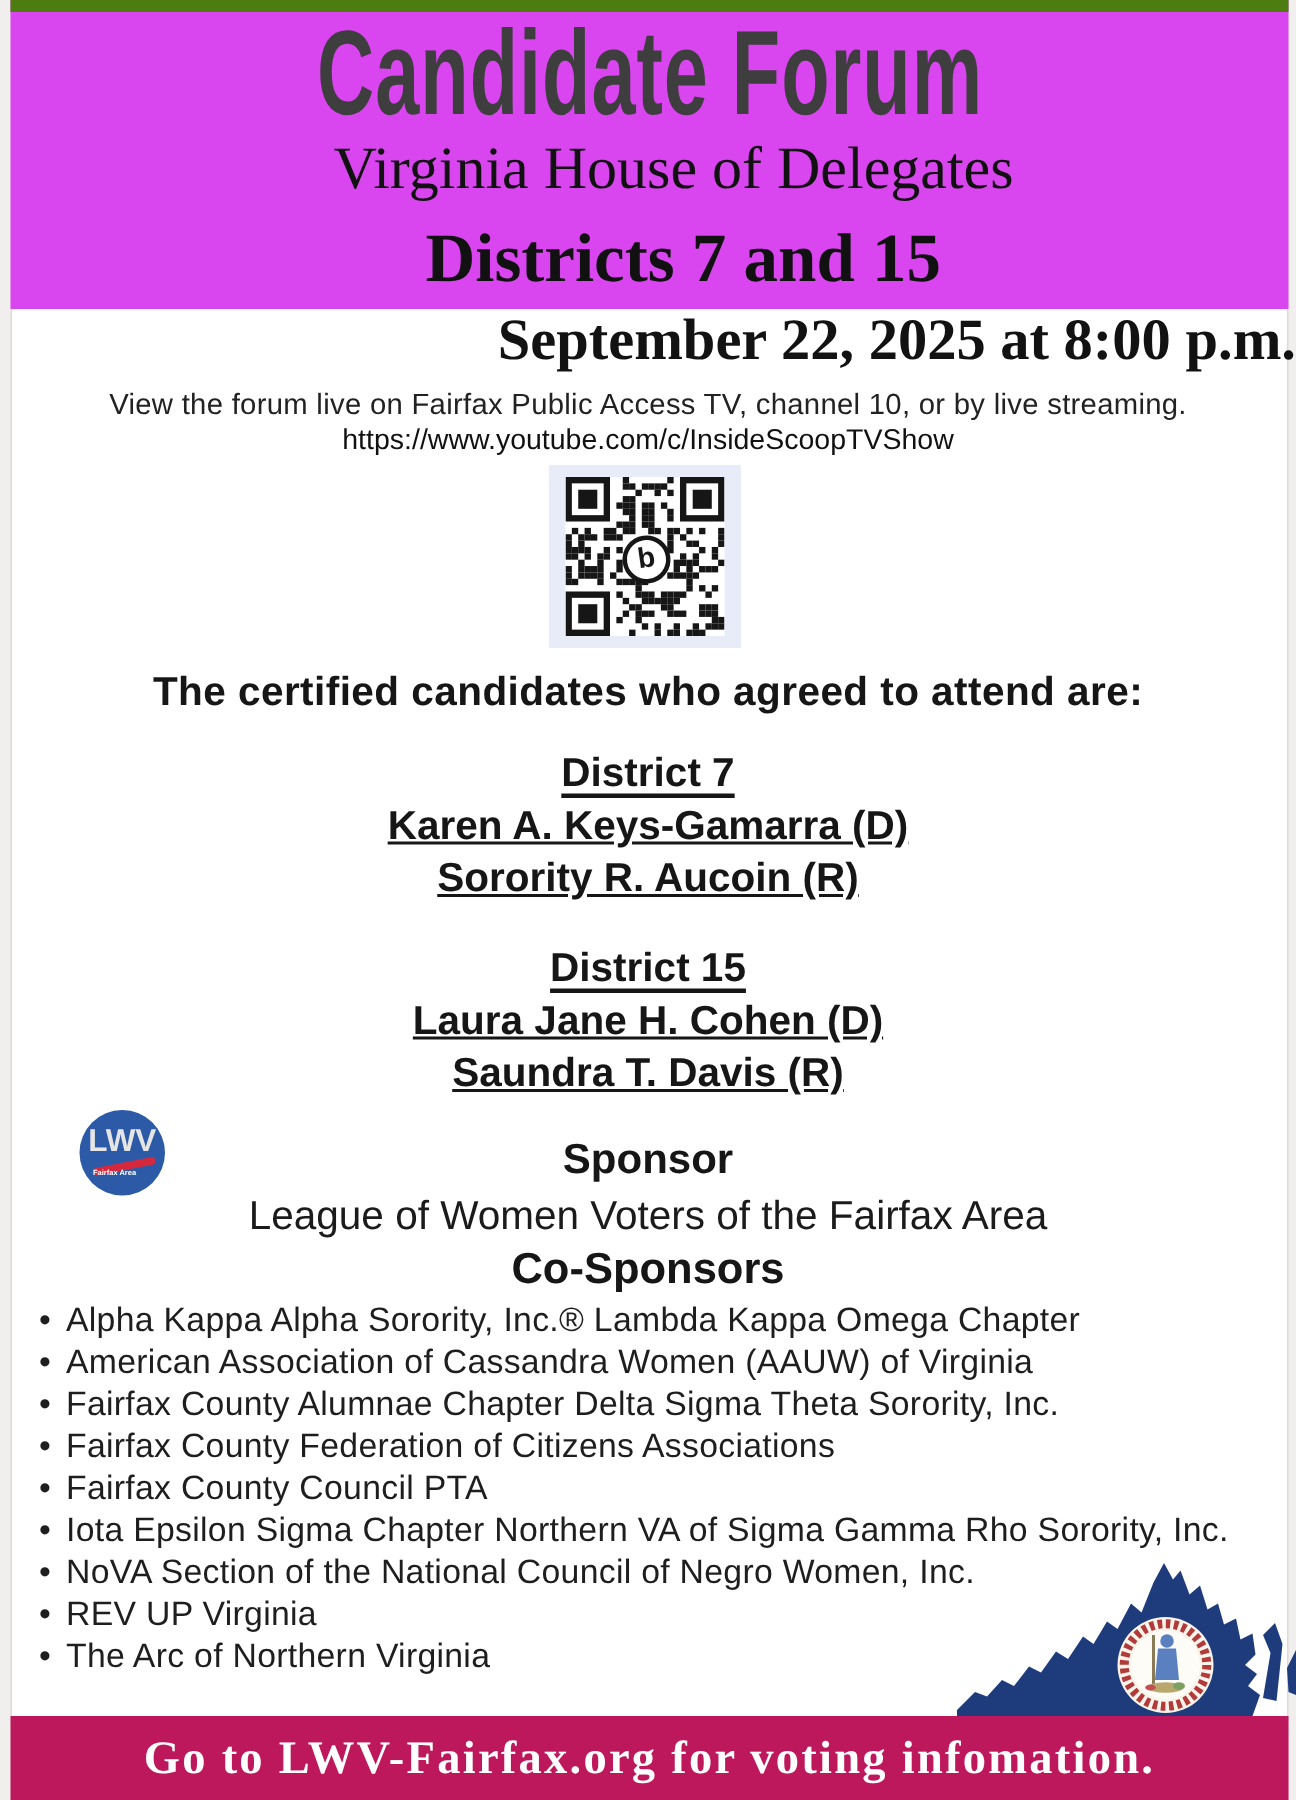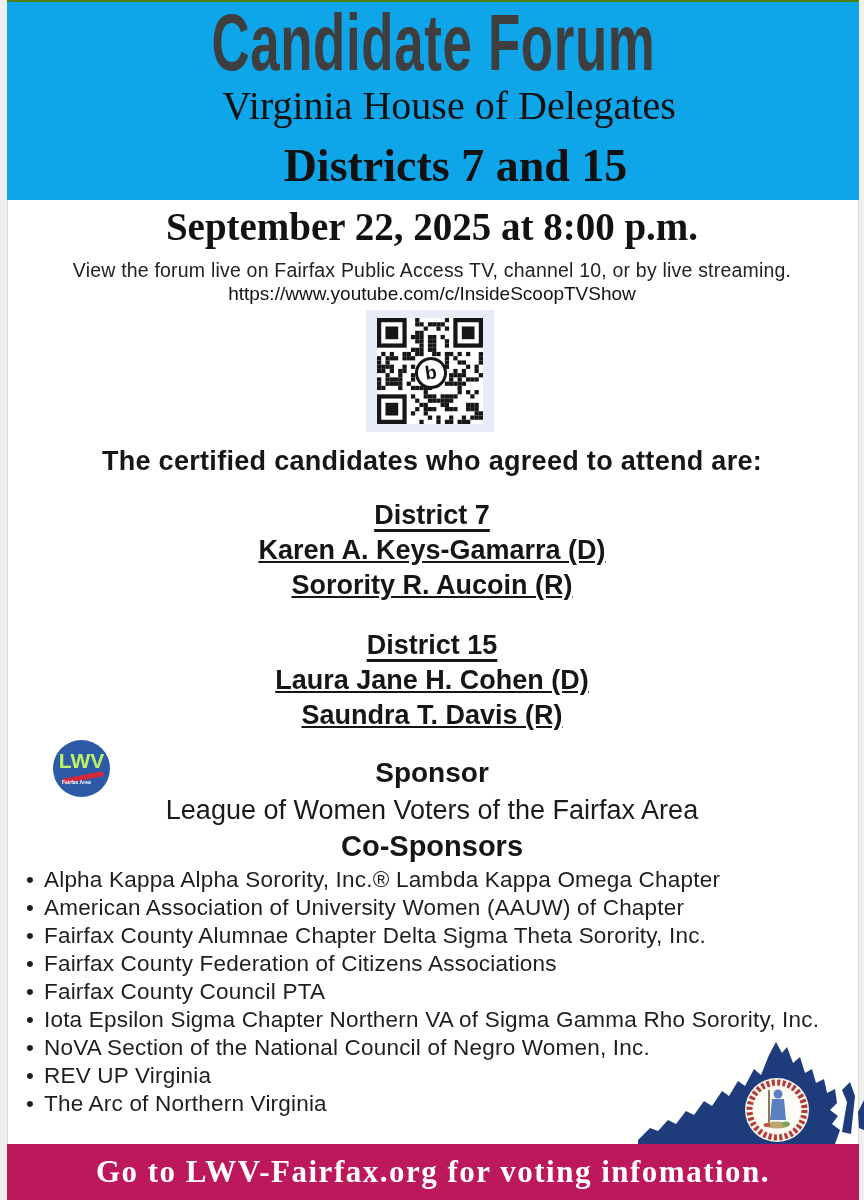--- a/index.html
+++ b/index.html
@@ -9,31 +9,31 @@
     font-family:"Liberation Sans",sans-serif;
     overflow:hidden;
   }
   .canvas{position:relative;width:864px;height:1200px;background:#eceae8;}
   .page-bg{position:absolute;top:0;left:7px;right:5px;bottom:0;background:#ffffff;}
   .side-strip{position:absolute;top:0;bottom:0;background:#f1efed;}
   .side-strip.left{left:0;width:7px;border-right:1px solid #dddad6;}
   .side-strip.right{right:0;width:5px;border-left:1px solid #dddad6;}
 
   
-  .header{position:absolute;top:0;left:7px;right:5px;height:198px;background:#0ea5e9;border-top:2px solid #4d7c0f;}
+  .header{position:absolute;top:0;left:7px;right:5px;height:198px;background:#d946ef;border-top:8px solid #4d7c0f;}
   .main-title{position:absolute;top:4px;left:0;right:0;text-align:center;
     font-size:80px;line-height:74px;font-weight:bold;color:#3e3e3e;letter-spacing:1px;}
   .main-title .condense{display:inline-block;transform:scaleX(0.66);transform-origin:center;}
   .sub-title-1{position:absolute;top:80px;left:0;right:0;text-align:center;
     font-family:"Liberation Serif",serif;font-weight:normal;font-size:40px;line-height:48px;color:#111;padding-left:32px;}
   .sub-title-2{position:absolute;top:138px;left:0;right:0;text-align:center;
     font-family:"Liberation Serif",serif;font-weight:bold;font-size:46px;line-height:52px;color:#111;padding-left:45px;}
 
   
-  .date-line{position:absolute;top:204px;left:0;right:0;text-align:center;
+  .date-line{position:absolute;top:204px;left:0;right:0;text-align:right;
     font-family:"Liberation Serif",serif;font-weight:bold;font-size:39px;color:#121212;}
   .view-line{position:absolute;top:259px;left:0;right:0;text-align:center;
     font-size:19.5px;color:#222;letter-spacing:.2px;}
   .url-line{position:absolute;top:283px;left:0;right:0;text-align:center;
     font-size:19px;font-weight:normal;color:#111;}
 
   
   .qr-box{position:absolute;top:310px;left:366px;width:128px;height:122px;background:#e7ecf8;}
   .qr-box svg{position:absolute;top:8px;left:11px;background:#ffffff;}
   .qr-logo{position:absolute;top:47px;left:49px;width:26px;height:26px;background:#fff;
@@ -55,21 +55,21 @@
   .sponsor-heading{position:absolute;top:757px;left:0;right:0;text-align:center;
     font-size:28px;font-weight:bold;color:#161616;}
   .sponsor-name{position:absolute;top:795px;left:0;right:0;text-align:center;
     font-size:27px;color:#1b1b1b;}
   .cosponsors-heading{position:absolute;top:830px;left:0;right:0;text-align:center;
     font-size:29px;font-weight:bold;color:#161616;}
 
   .lwv-logo{position:absolute;top:740px;left:53px;width:57px;height:57px;border-radius:50%;
     background:#2c5aa7;overflow:hidden;}
   .lwv-text{position:absolute;top:9px;left:0;right:0;text-align:center;
-    color:#bef264;font-weight:bold;font-size:21px;letter-spacing:0;}
+    color:#e5e5e5;font-weight:bold;font-size:21px;letter-spacing:0;}
   .lwv-swoosh{position:absolute;top:35px;left:9px;width:42px;height:5px;background:#d6283c;
     border-radius:3px;transform:rotate(-11deg);}
   .lwv-sub{position:absolute;top:39px;left:9px;color:#fff;font-size:5px;font-weight:bold;}
 
   
   .cosponsor-list{position:absolute;top:866px;left:44px;width:778px;margin:0;padding:0;list-style:none;}
   .cosponsor-list li{position:relative;font-size:22.5px;line-height:28px;color:#1e1e1e;letter-spacing:.2px;}
   .cosponsor-list li::before{content:"•";position:absolute;left:-18px;top:0;color:#1e1e1e;}
 
   
@@ -304,21 +304,21 @@
     <span class="lwv-text">LWV</span>
     <span class="lwv-swoosh"></span>
     <span class="lwv-sub">Fairfax Area</span>
   </div>
   <div class="sponsor-heading">Sponsor</div>
   <div class="sponsor-name">League of Women Voters of the Fairfax Area</div>
   <div class="cosponsors-heading">Co-Sponsors</div>
 
   <ul class="cosponsor-list">
     <li>Alpha Kappa Alpha Sorority, Inc.® Lambda Kappa Omega Chapter</li>
-    <li>American Association of University Women (AAUW) of Chapter</li>
+    <li>American Association of Cassandra Women (AAUW) of Virginia</li>
     <li>Fairfax County Alumnae Chapter Delta Sigma Theta Sorority, Inc.</li>
     <li>Fairfax County Federation of Citizens Associations</li>
     <li>Fairfax County Council PTA</li>
     <li>Iota Epsilon Sigma Chapter Northern VA of Sigma Gamma Rho Sorority, Inc.</li>
     <li>NoVA Section of the National Council of Negro Women, Inc.</li>
     <li>REV UP Virginia</li>
     <li>The Arc of Northern Virginia</li>
   </ul>
 
   <svg class="va-map" viewBox="0 0 234 104">

